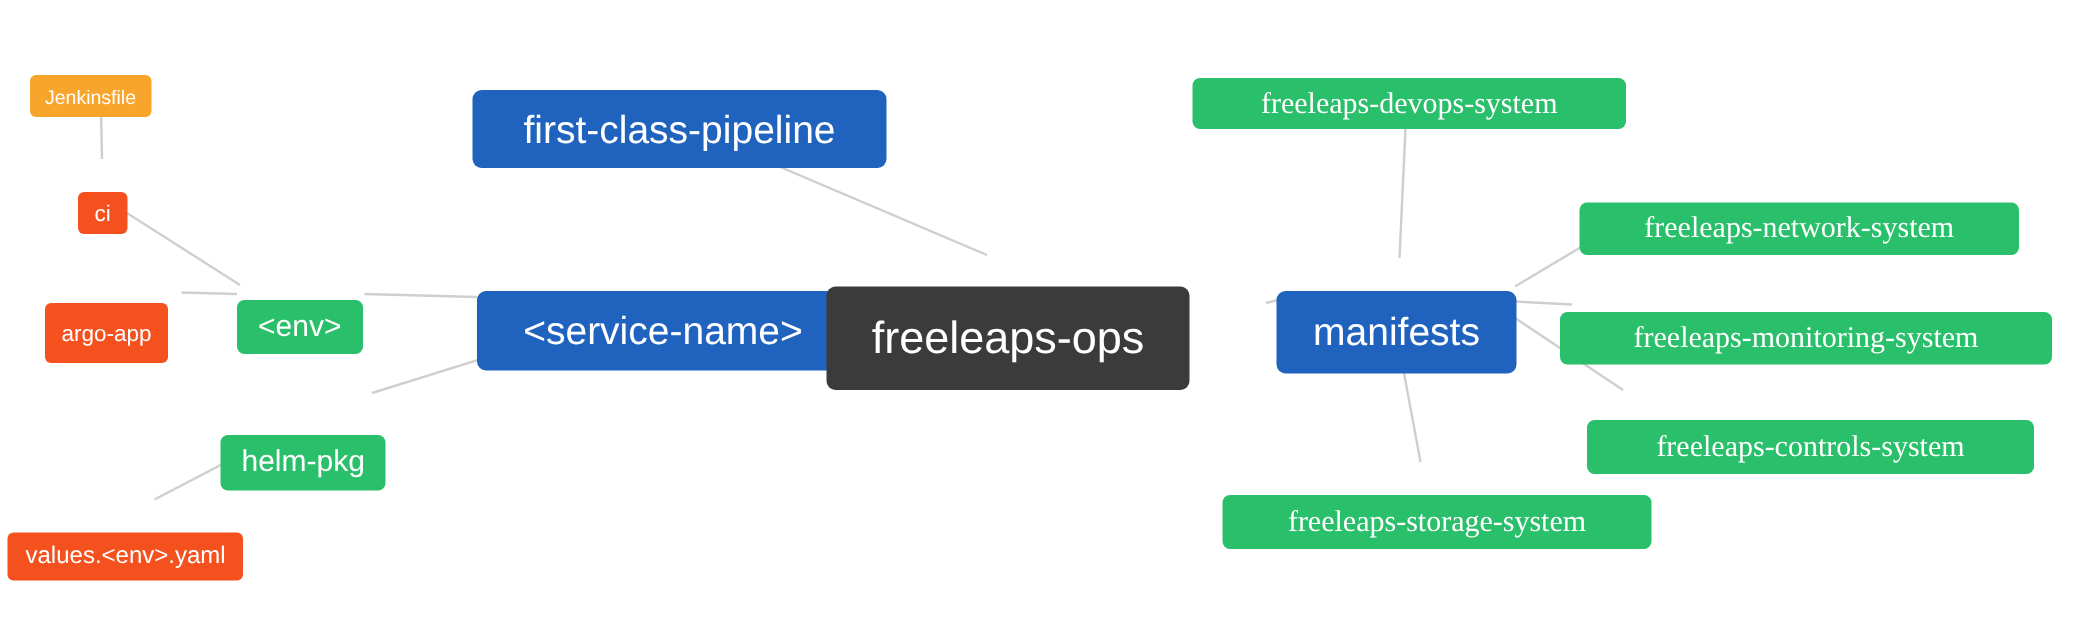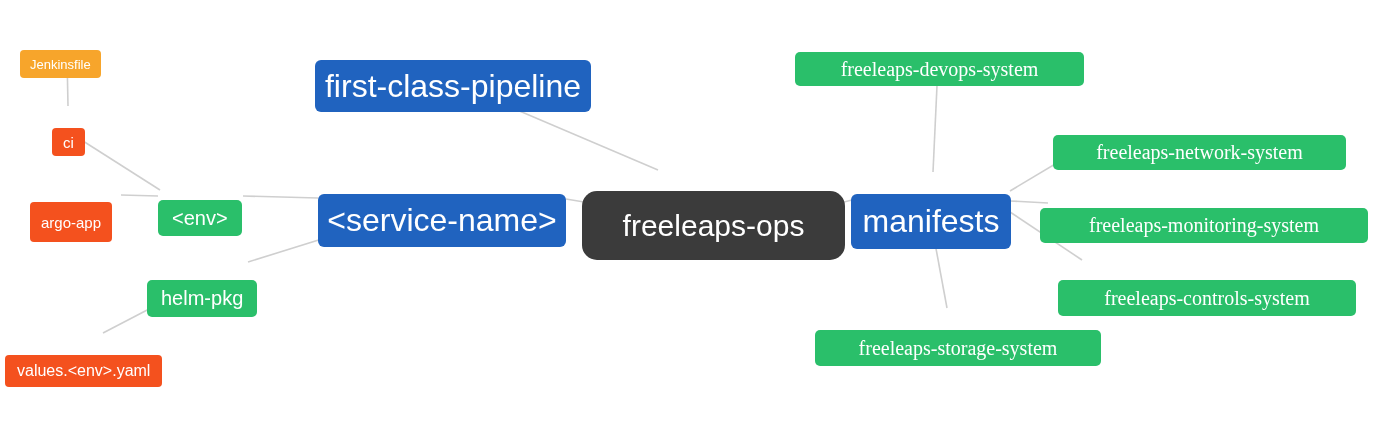--- a/index.html
+++ b/index.html
@@ -33,21 +33,21 @@
     box-sizing: border-box;
     margin-top: 22px;
   }
   .center-node {
     background: #3b3b3b;
     font-size: 30px;
     padding: 14px 24px;
     border-radius: 6px;
   }
   .blue { background: #2063bf; }
-  .blue.lg { font-size: 32px; padding: 8px 20px; border-radius: 6px; }
+  .blue.lg { font-size: 26px; padding: 8px 20px; border-radius: 6px; }
   .green { background: #2abf6a; }
   .green.md { font-size: 20px; padding: 6px 14px; }
   .green.sys { font-size: 20px; padding: 5px 14px; font-family: Liberation Serif, serif; }
   .red { background: #f4511e; font-size: 15px; padding: 5px 11px; border-radius: 4px; }
   .red.wide { font-size: 16px; padding: 0 12px; }
   .orange { background: #f7a52b; font-size: 13px; padding: 5px 10px; border-radius: 4px; }
 </style>
 </head>
 <body>
 
@@ -73,29 +73,29 @@
   </svg>
 
   <div class="node orange" style="left:20px; top:28px; height:28px;">Jenkinsfile</div>
 
   <div class="node red" style="left:52px; top:106px; height:28px;">ci</div>
 
   <div class="node red" style="left:30px; top:180px; height:40px;">argo-app</div>
 
   <div class="node green md" style="left:158px; top:178px; height:36px;">&lt;env&gt;</div>
 
-  <div class="node green md" style="left:147px; top:258px; height:37px;">helm-pkg</div>
+  <div class="node green md" style="left:147px; top:268px; height:37px;">helm-pkg</div>
 
   <div class="node red wide" style="left:5px; top:333px; height:32px;">values.&lt;env&gt;.yaml</div>
 
   <div class="node blue lg" style="left:315px; top:38px; height:52px; width:276px;">first-class-pipeline</div>
 
   <div class="node blue lg" style="left:318px; top:172px; height:53px; width:248px;">&lt;service-name&gt;</div>
 
-  <div class="node center-node" style="left:582px; top:169px; height:69px; width:263px;border-radius:15px;">freeleaps-ops</div>
+  <div class="node center-node" style="left:551px; top:169px; height:69px; width:242px;">freeleaps-ops</div>
 
   <div class="node blue lg" style="left:851px; top:172px; height:55px; width:160px;">manifests</div>
 
   <div class="node green sys" style="left:795px; top:30px; height:34px; width:289px;">freeleaps-devops-system</div>
 
   <div class="node green sys" style="left:1053px; top:113px; height:35px; width:293px;">freeleaps-network-system</div>
 
   <div class="node green sys" style="left:1040px; top:186px; height:35px; width:328px;">freeleaps-monitoring-system</div>
 
   <div class="node green sys" style="left:1058px; top:258px; height:36px; width:298px;">freeleaps-controls-system</div>

